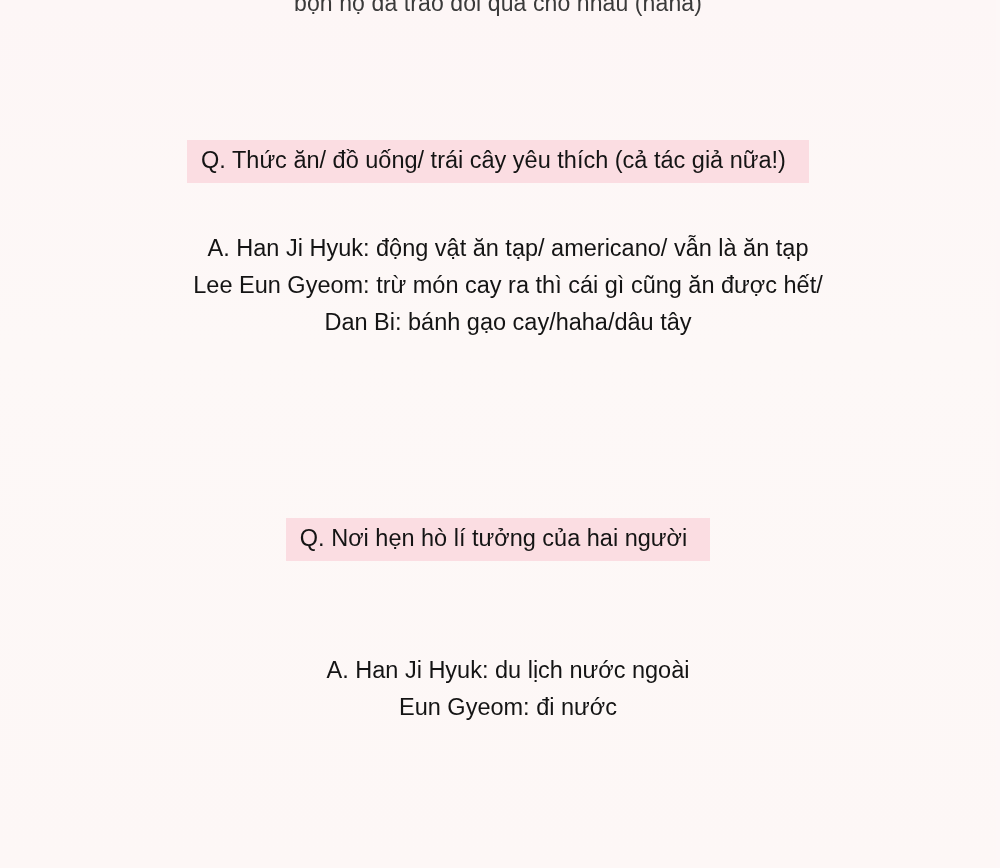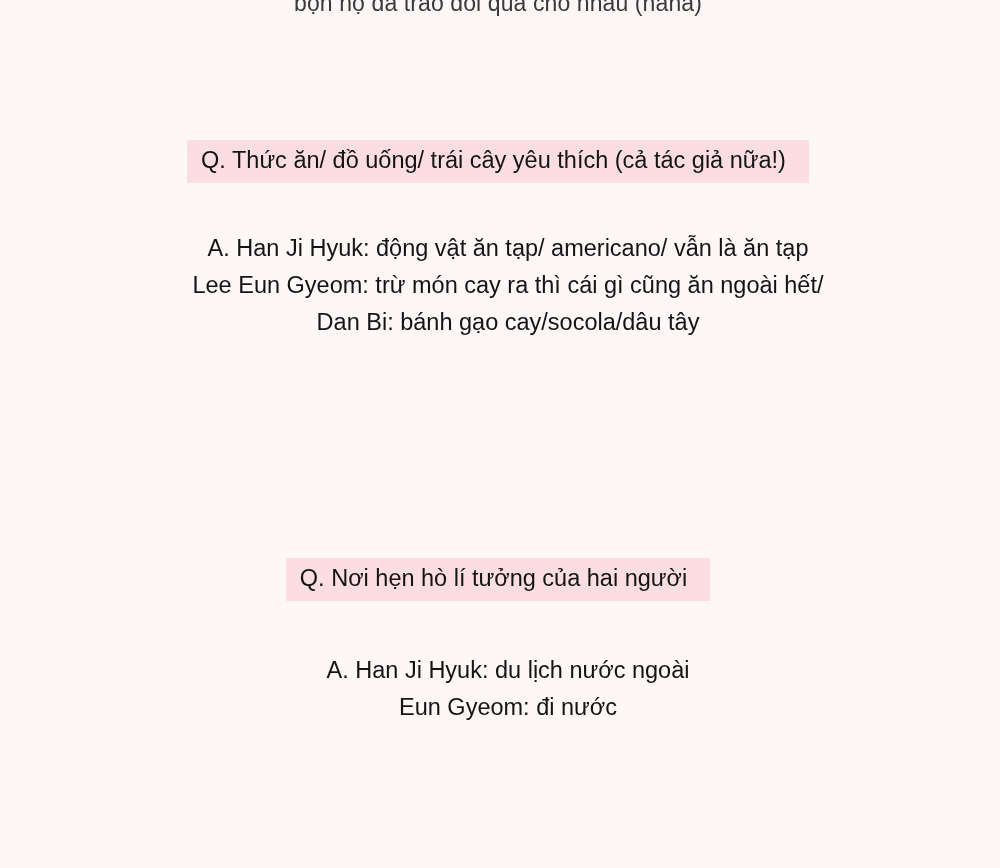--- a/index.html
+++ b/index.html
@@ -38,21 +38,21 @@
     padding: 6px 23px 8px 14px;
     font-size: 23.5px;
     line-height: 1.25;
     color: #141414;
     white-space: nowrap;
   }
   .q1 {
     top: 140px;
   }
   .q2 {
-    top: 558px;
+    top: 518px;
   }
   .answer {
     font-size: 23.5px;
     line-height: 37px;
     color: #141414;
   }
   .a1 {
     top: 230px;
   }
   .a2 {
@@ -70,22 +70,22 @@
 <div class="page">
 
   <div class="block cut-line">bọn nọ đã trao đổi quà cho nhau (haha)</div>
 
   <div class="block q1">
     <span class="qbar">Q. Thức ăn/ đồ uống/ trái cây yêu thích (cả tác giả nữa!)</span>
   </div>
 
   <div class="block answer a1">
     <span class="line">A. Han Ji Hyuk: động vật ăn tạp/ americano/ vẫn là ăn tạp</span>
-    <span class="line">Lee Eun Gyeom: trừ món cay ra thì cái gì cũng ăn ngoài hết/</span>
-    <span class="line">Dan Bi: bánh gạo cay/socola/dâu tây</span>
+    <span class="line">Lee Eun Gyeom: trừ món cay ra thì cái gì cũng ăn được hết/</span>
+    <span class="line">Dan Bi: bánh gạo cay/haha/dâu tây</span>
   </div>
 
   <div class="block q2">
     <span class="qbar">Q. Nơi hẹn hò lí tưởng của hai người</span>
   </div>
 
   <div class="block answer a2">
     <span class="line">A. Han Ji Hyuk: du lịch nước ngoài</span>
     <span class="line">Eun Gyeom: đi nước</span>
   </div>

